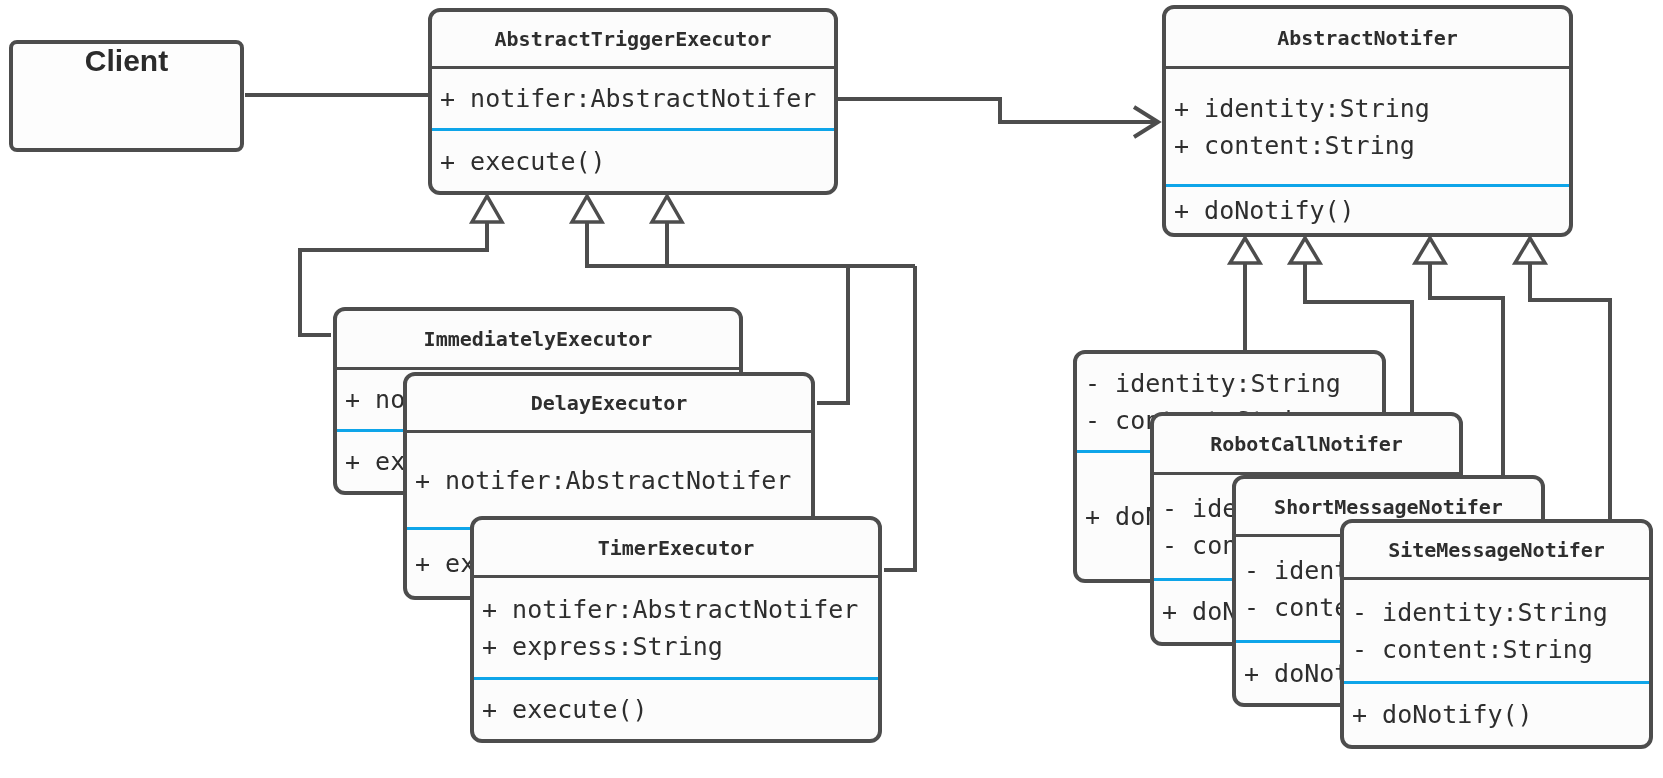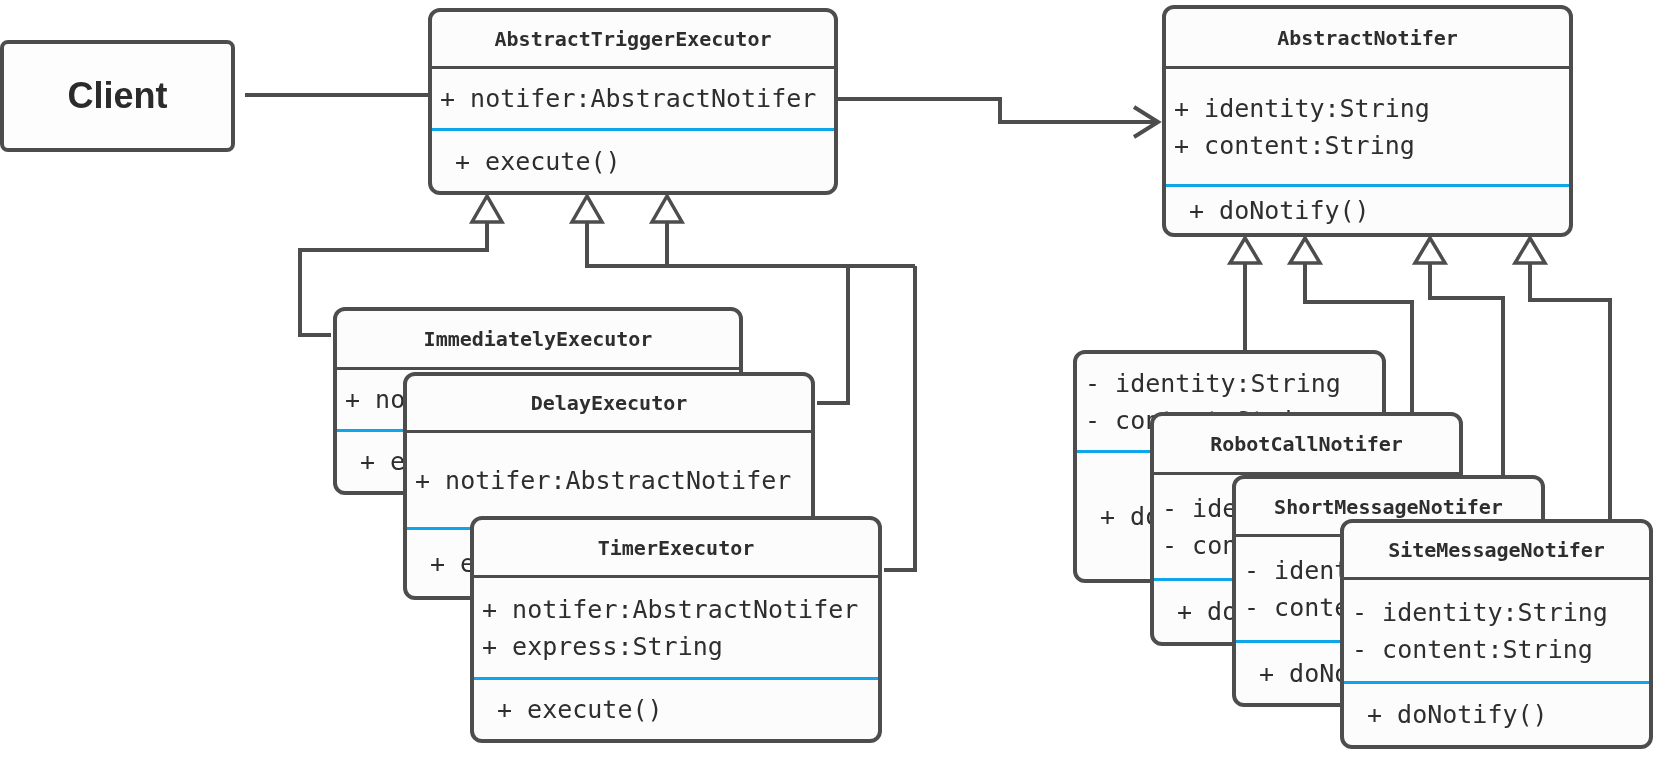--- a/index.html
+++ b/index.html
@@ -31,30 +31,30 @@
   }
   .cls .sec{
     box-sizing:border-box;
     display:flex;flex-direction:column;justify-content:center;
     padding-left:8px;
     font-size:25px;line-height:37px;
     white-space:nowrap;
     overflow:hidden;
   }
   .cls .attrs{flex:0 0 auto;border-bottom:3px solid #0ea5e9;}
-  .cls .methods{flex:1 1 auto;margin-left:15px;}
+  .cls .methods{flex:1 1 auto;}
   .member{white-space:pre;}
   #client-box{
     position:absolute;
     box-sizing:border-box;
-    left:0;top:40px;width:235px;height:112px;
+    left:9px;top:40px;width:235px;height:112px;
     background:#fdfdfd;border:4px solid #4d4d4d;border-radius:8px;
-    display:flex;align-items:center;justify-content:center;
+    display:flex;align-items:flex-start;justify-content:center;
     font-family:"Liberation Sans",sans-serif;
-    font-weight:bold;font-size:36px;color:#2b2b2b;
+    font-weight:bold;font-size:30px;color:#2b2b2b;
     z-index:10;
   }
 </style>
 </head>
 <body>
 
 <div id="canvas">
 
   <svg id="wires" width="1663" height="778" viewBox="0 0 1663 778">
     <g stroke="#4d4d4d" stroke-width="4" fill="none">

